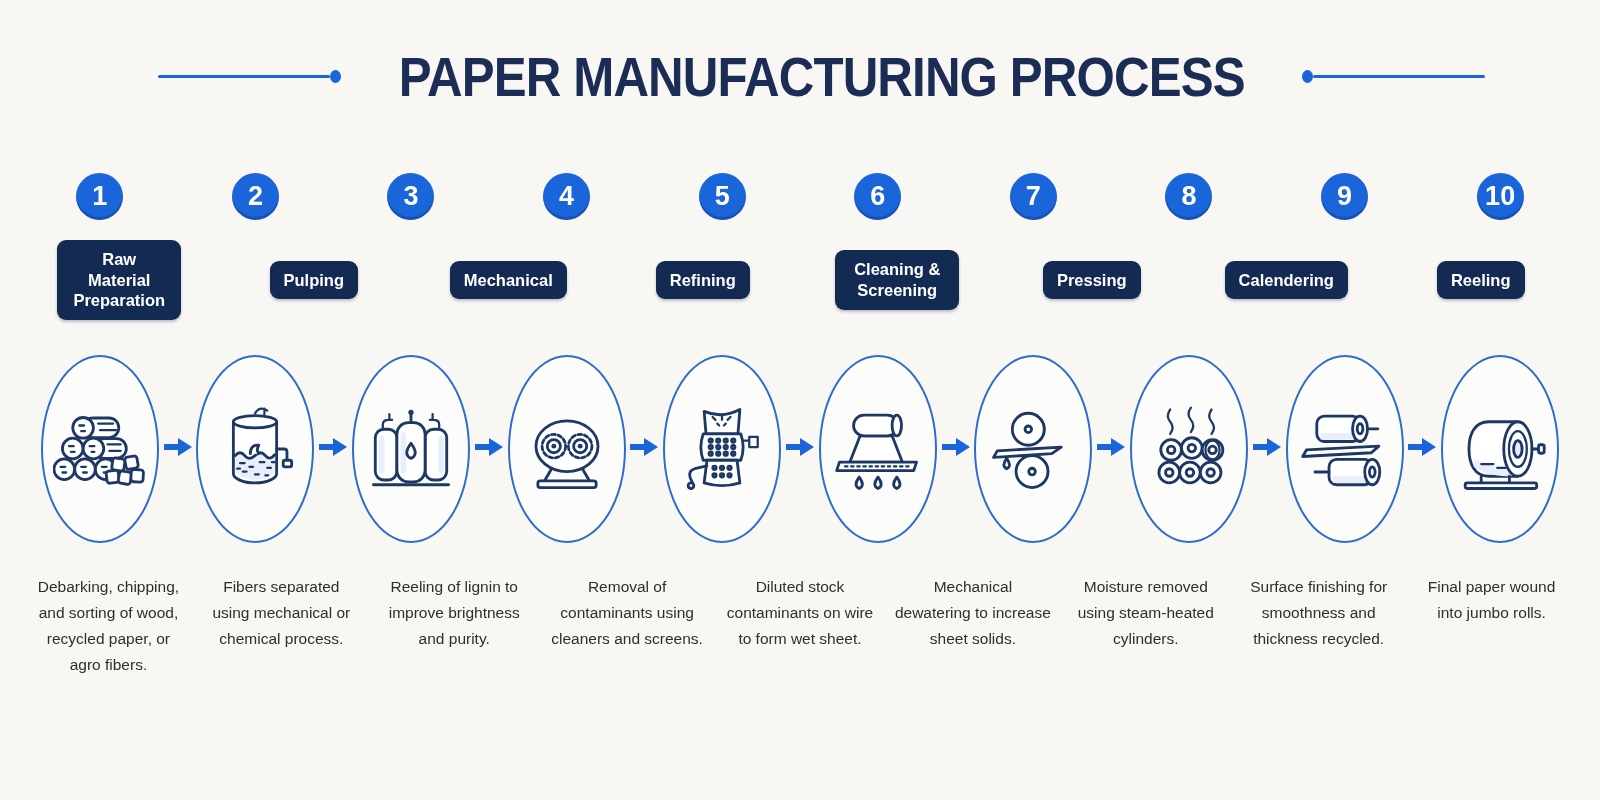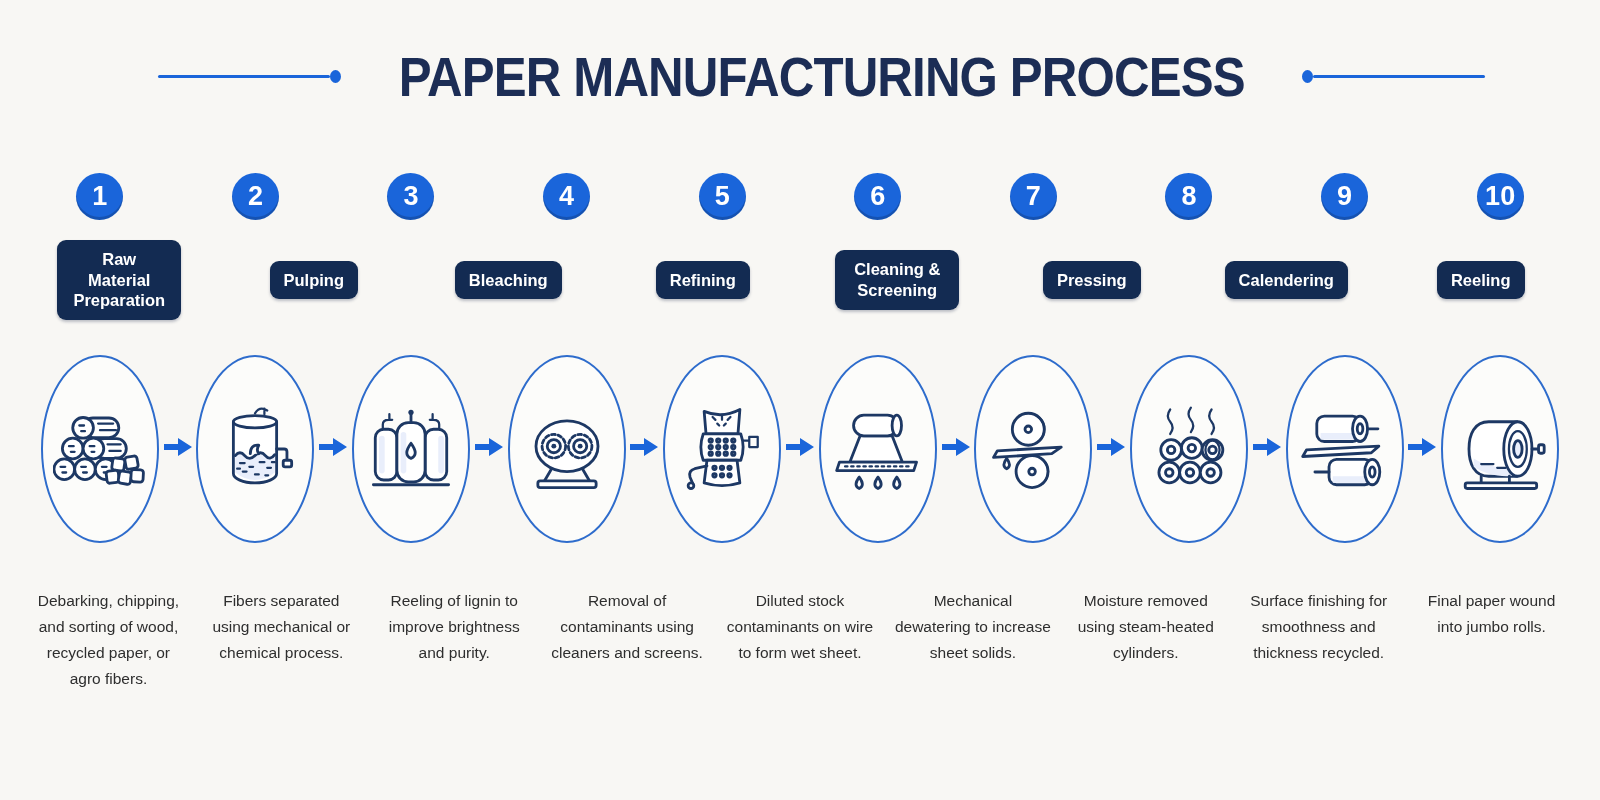--- a/index.html
+++ b/index.html
@@ -44,21 +44,21 @@
   .ic .fd{fill:var(--icon-stroke);}
   .ic .ns{stroke:none;}
   .ic .thin{stroke-width:2.4;}
 
   .flow-arrow{position:absolute;top:50%;transform:translate(-50%,-50%);}
   .flow-arrow path{fill:var(--accent-blue);}
 
   .row-descs{margin-top:30px;}
   .desc{font-size:15.5px;color:var(--description-text);text-align:center;line-height:1.68;
         max-width:156px;align-self:flex-start;}
-  .row-descs .cell{align-items:center;padding:0 2px;margin-top:14px;}
+  .row-descs .cell{align-items:center;padding:0 2px;}
 </style>
 </head>
 <body>
 
 <div class="header">
   <span class="decor-line"></span>
   <span class="decor-dot"></span>
   <h1 class="title">PAPER MANUFACTURING PROCESS</h1>
   <span class="decor-dot"></span>
   <span class="decor-line"></span>
@@ -100,21 +100,21 @@
   </div>
 
   <div class="row row-labels">
     <div class="cell">
         <div class="label-box">Raw Material Preparation</div>
       </div>
     <div class="cell">
         <div class="label-box">Pulping</div>
       </div>
     <div class="cell">
-        <div class="label-box">Bleaching</div>
+        <div class="label-box">Mechanical</div>
       </div>
     <div class="cell">
         <div class="label-box">Refining</div>
       </div>
     <div class="cell">
         <div class="label-box">Cleaning &amp; Screening</div>
       </div>
     <div class="cell">
         <div class="label-box">Pressing</div>
       </div>

